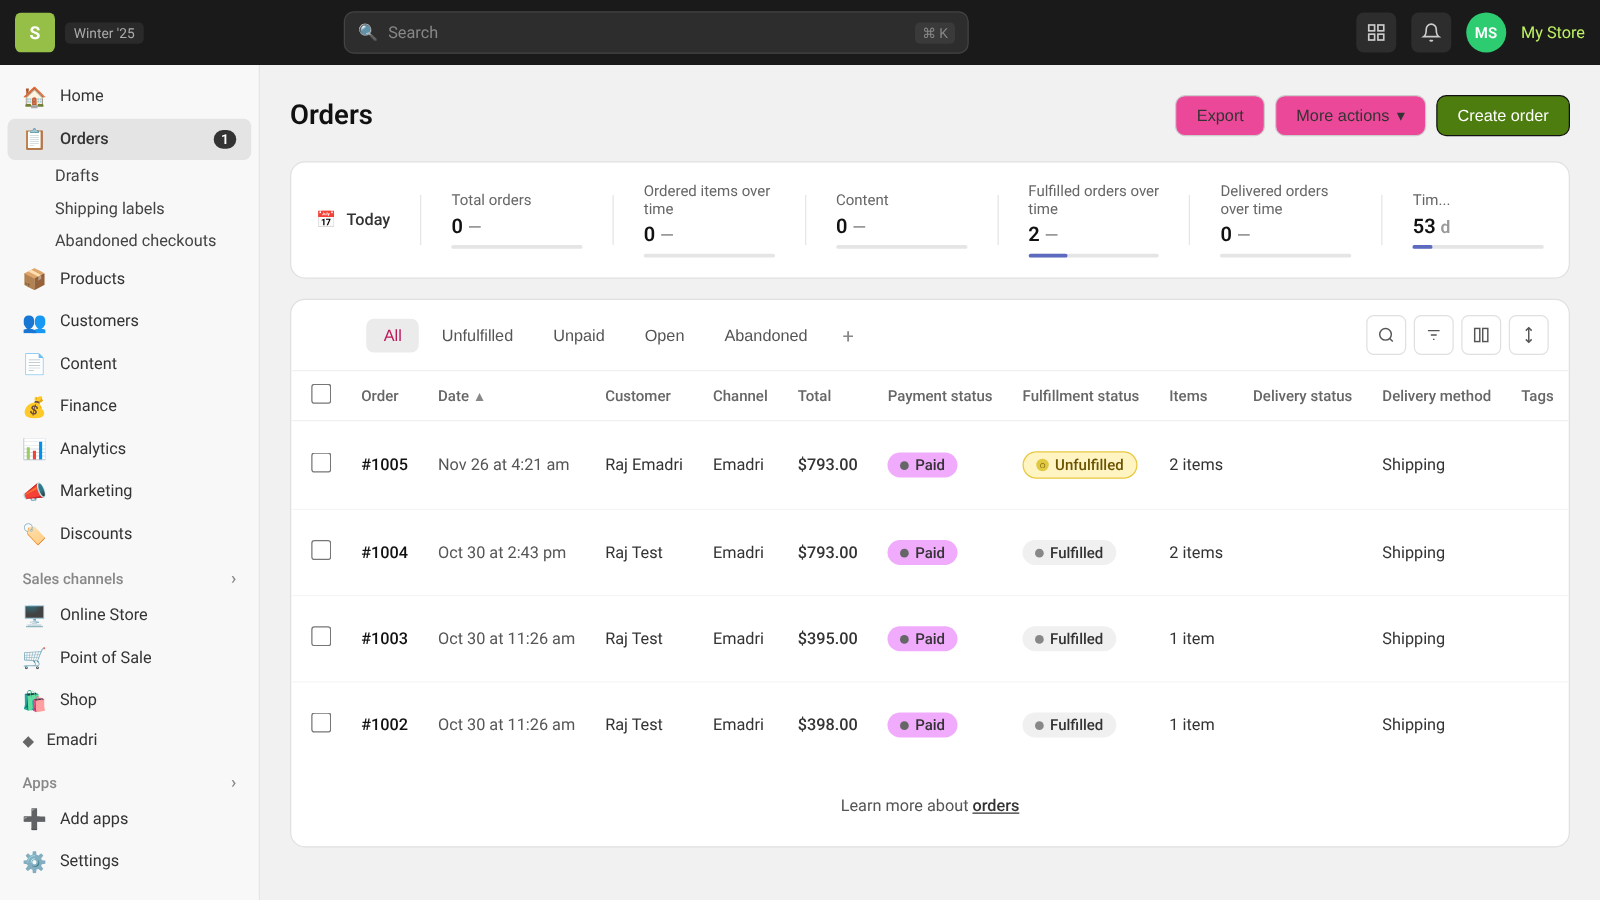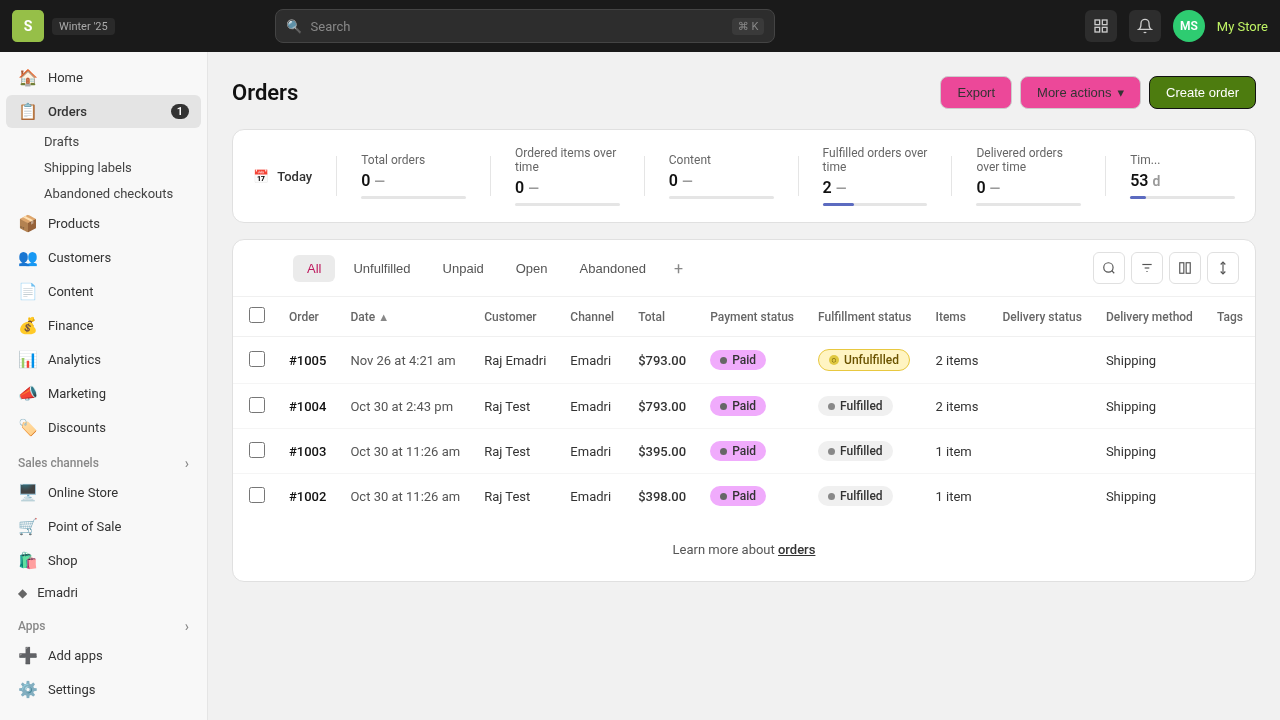--- a/index.html
+++ b/index.html
@@ -316,21 +316,21 @@
       padding: 10px 12px;
       border-bottom: 1px solid #f0f0f0;
       white-space: nowrap;
     }
     thead th:first-child { padding-left: 16px; width: 40px; }
     tbody tr {
       border-bottom: 1px solid #f5f5f5;
     }
     tbody tr:last-child { border-bottom: none; }
     tbody td {
-      padding: 12px 12px;
+      padding: 24px 12px;
       font-size: 13px;
       color: #333;
       vertical-align: middle;
     }
     tbody td:first-child { padding-left: 16px; }
     .checkbox {
       width: 16px;
       height: 16px;
       cursor: pointer;
       accent-color: #333;

